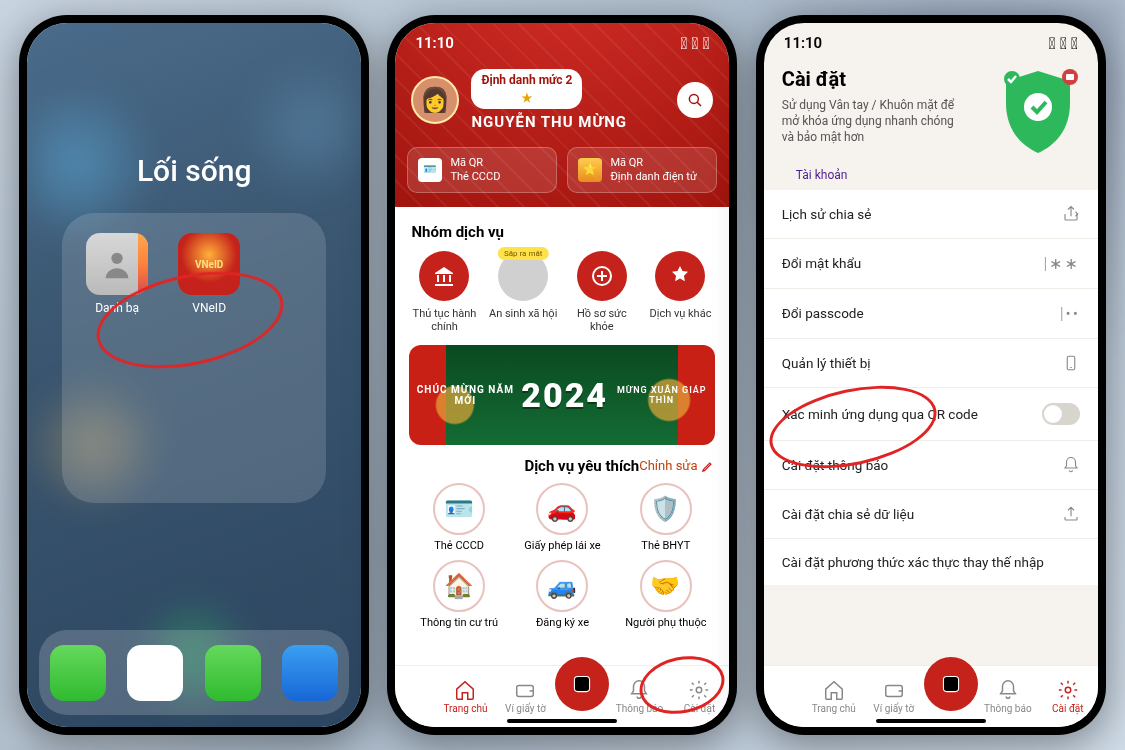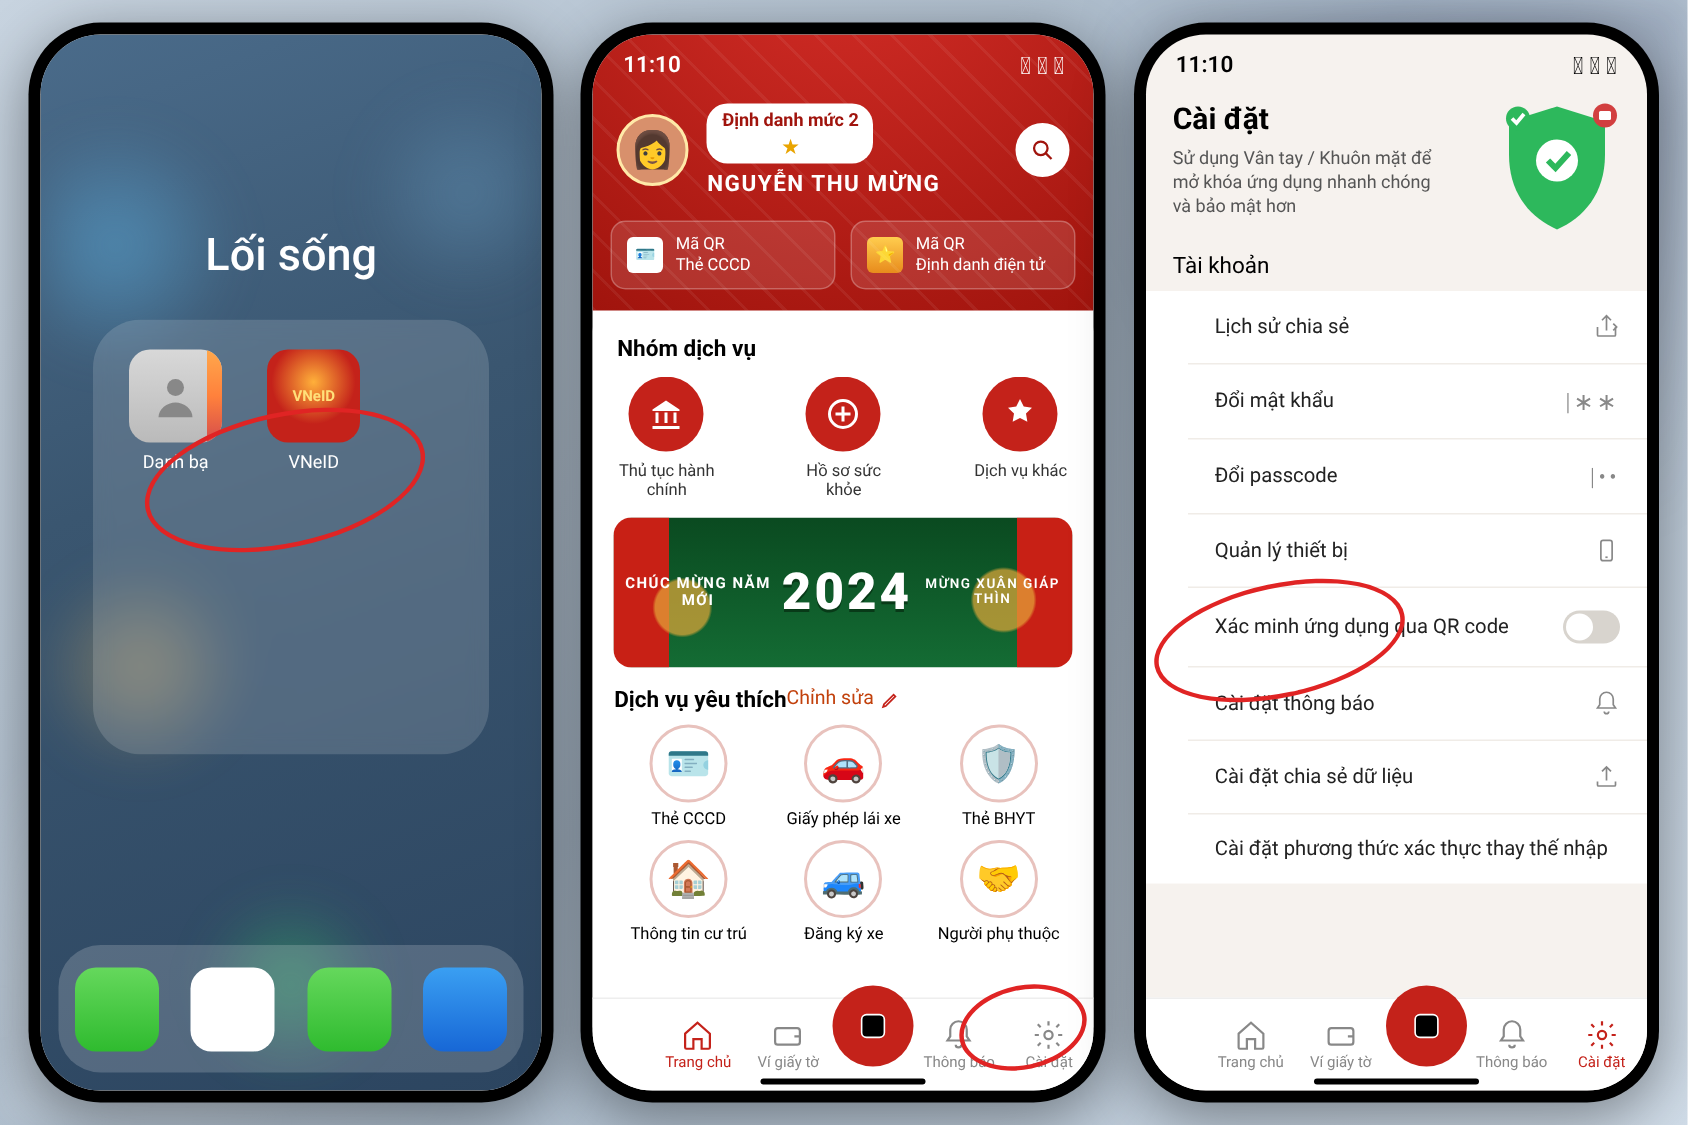--- a/index.html
+++ b/index.html
@@ -125,39 +125,39 @@
     linear-gradient(90deg,#c82015,#c82015 12%,transparent 12%,transparent 88%,#c82015 88%),
     linear-gradient(180deg,#0a4a20,#146c34);
     position:relative; overflow:hidden; color:#fff; text-align:center; display:flex; flex-direction:row; align-items:center; justify-content:center;}
   .banner::after{content:"";position:absolute;inset:0;background:
     radial-gradient(circle at 15% 60%, #e4a83a 0 18px, transparent 20px),
     radial-gradient(circle at 85% 55%, #e4a83a 0 20px, transparent 22px);
     opacity:.7;}
   .banner .t1{ font-size:10px; letter-spacing:1px; font-weight:700; z-index:1;}
   .banner .t2{ font-size:34px; font-weight:900; letter-spacing:2px; z-index:1; text-shadow:0 2px 0 #083a18;}
   .banner .t3{ font-size:9px; letter-spacing:1px; font-weight:600; z-index:1;}
-  .fav-hdr{ display:flex; justify-content:flex-start; align-items:center;}
+  .fav-hdr{ display:flex; justify-content:flex-end; align-items:center;}
   .edit{ color:#c2410c; font-size:13px; display:flex; gap:4px; align-items:center;}
   .fav-grid{ display:grid; grid-template-columns:repeat(3,1fr); gap:8px 4px; text-align:center; font-size:11px; margin-top:8px;}
   .fav .fi{ width:52px;height:52px; border-radius:50%; margin:0 auto 4px; background:#fff; border:2px solid #e8c2bd; display:flex;align-items:center;justify-content:center; font-size:24px;}
   .tabbar{ position:absolute; bottom:0; left:0; right:0; height:62px; background:#fff; border-top:1px solid #eee; display:flex; justify-content:flex-end; align-items:center; font-size:10px; color:#888;}
   .tab{ display:flex; flex-direction:column; align-items:center; gap:2px; width:60px;}
   .tab.active{ color:#c4221a;}
   .tab svg{ width:22px;height:22px; fill:none; stroke:#888; stroke-width:1.6;}
   .tab.active svg{ stroke:#c4221a;}
   .tab-center{ width:54px;height:54px; background:#c4221a; border-radius:50%; margin-top:-26px; display:flex;align-items:center;justify-content:center;}
   .tab-center svg{width:26px;height:26px;stroke:#fff;}
   .homebar{ position:absolute; bottom:4px; left:50%; transform:translateX(-50%); width:110px; height:4px; background:#000; border-radius:3px;}
   
   .p3-screen{ background:#f6f2ee;}
   .p3-title{ font-size:20px; font-weight:700; padding:4px 18px 0;}
   .p3-sub{ font-size:12px; color:#555; padding:6px 18px 14px; max-width:220px; line-height:1.35;}
   .shield3d{ position:absolute; right:10px; top:40px; width:100px; height:100px;}
-  .sect-label{ color:#000000; font-size:15px; padding:8px 18px;}
-  .setlist{ background:#fff;padding-left:28px;}
+  .sect-label{ color:#4c1d95; font-size:12px; padding:8px 32px;}
+  .setlist{ background:#fff;}
   .srow{ display:flex; justify-content:space-between; align-items:center; padding:15px 18px; border-bottom:1px solid #f0ece7; font-size:13.5px; color:#222;}
   .srow .ri{ color:#888; font-size:16px; font-weight:300;}
   .srow svg{width:18px;height:18px;stroke:#888;fill:none;stroke-width:1.5;}
   .toggle{ width:38px;height:22px;background:#d8d4ce;border-radius:12px;position:relative;}
   .toggle::after{content:"";position:absolute;left:2px;top:2px;width:18px;height:18px;background:#fff;border-radius:50%;}
 </style>
 </head>
 <body>
 
 <div class="phone">
@@ -242,20 +242,26 @@
       <div class="svc-grid">
         <div class="svc">
           <div class="c">
               <svg viewBox="0 0 24 24">
                 <path d="M3 9l9-6 9 6v1H3zM5 11h2v7H5zm6 0h2v7h-2zm6 0h2v7h-2zM3 20h18v2H3z"></path>
               </svg>
             </div>
           <div>Thủ tục hành chính</div>
         </div>
         <div class="svc">
+          <div class="c grey">
+              <span class="soon">Sắp ra mắt</span>
+            </div>
+          <div>An sinh xã hội</div>
+        </div>
+        <div class="svc">
           <div class="c">
               <svg viewBox="0 0 24 24">
                 <circle cx="12" cy="12" r="9" fill="none" stroke="#fff" stroke-width="2"></circle>
                 <path d="M12 7v10M7 12h10" stroke="#fff" stroke-width="2"></path>
               </svg>
             </div>
           <div>Hồ sơ sức khỏe</div>
         </div>
         <div class="svc">
           <div class="c">

